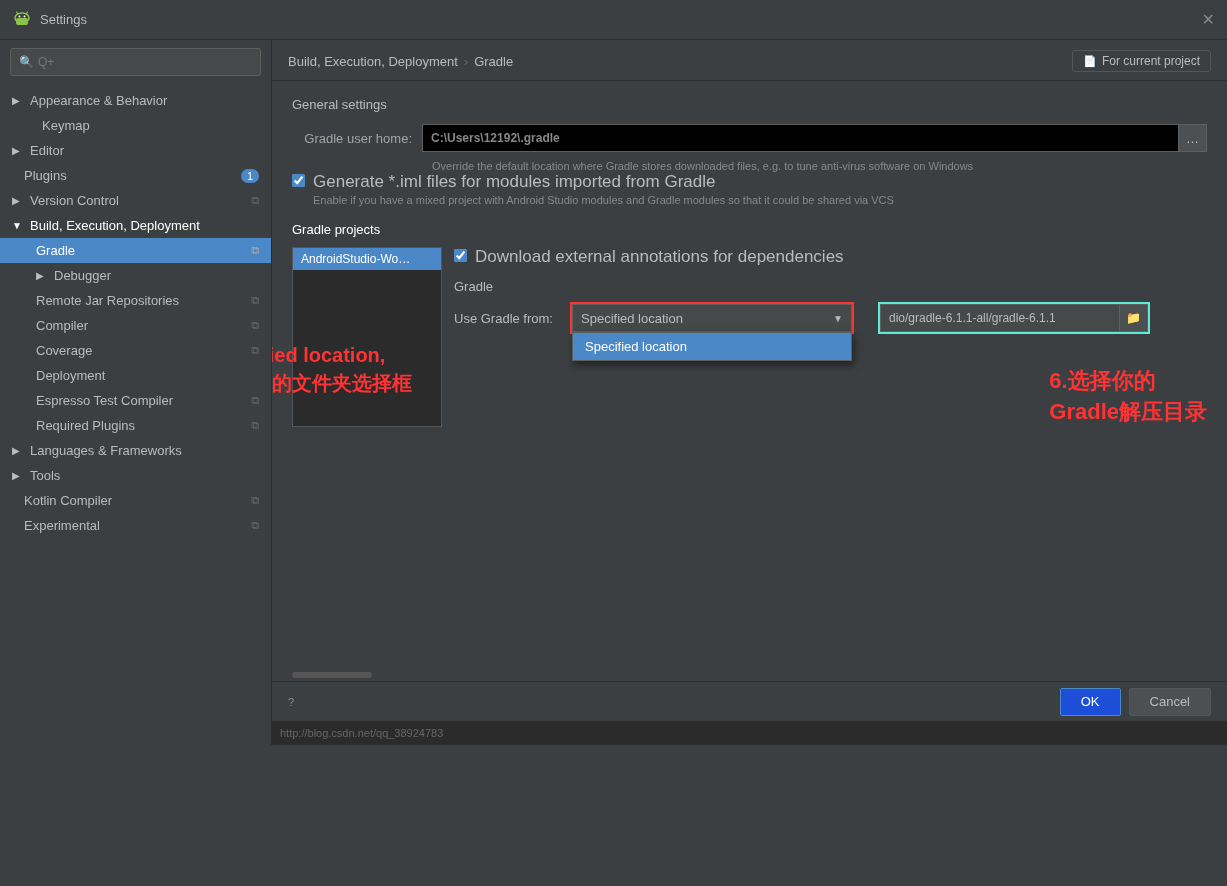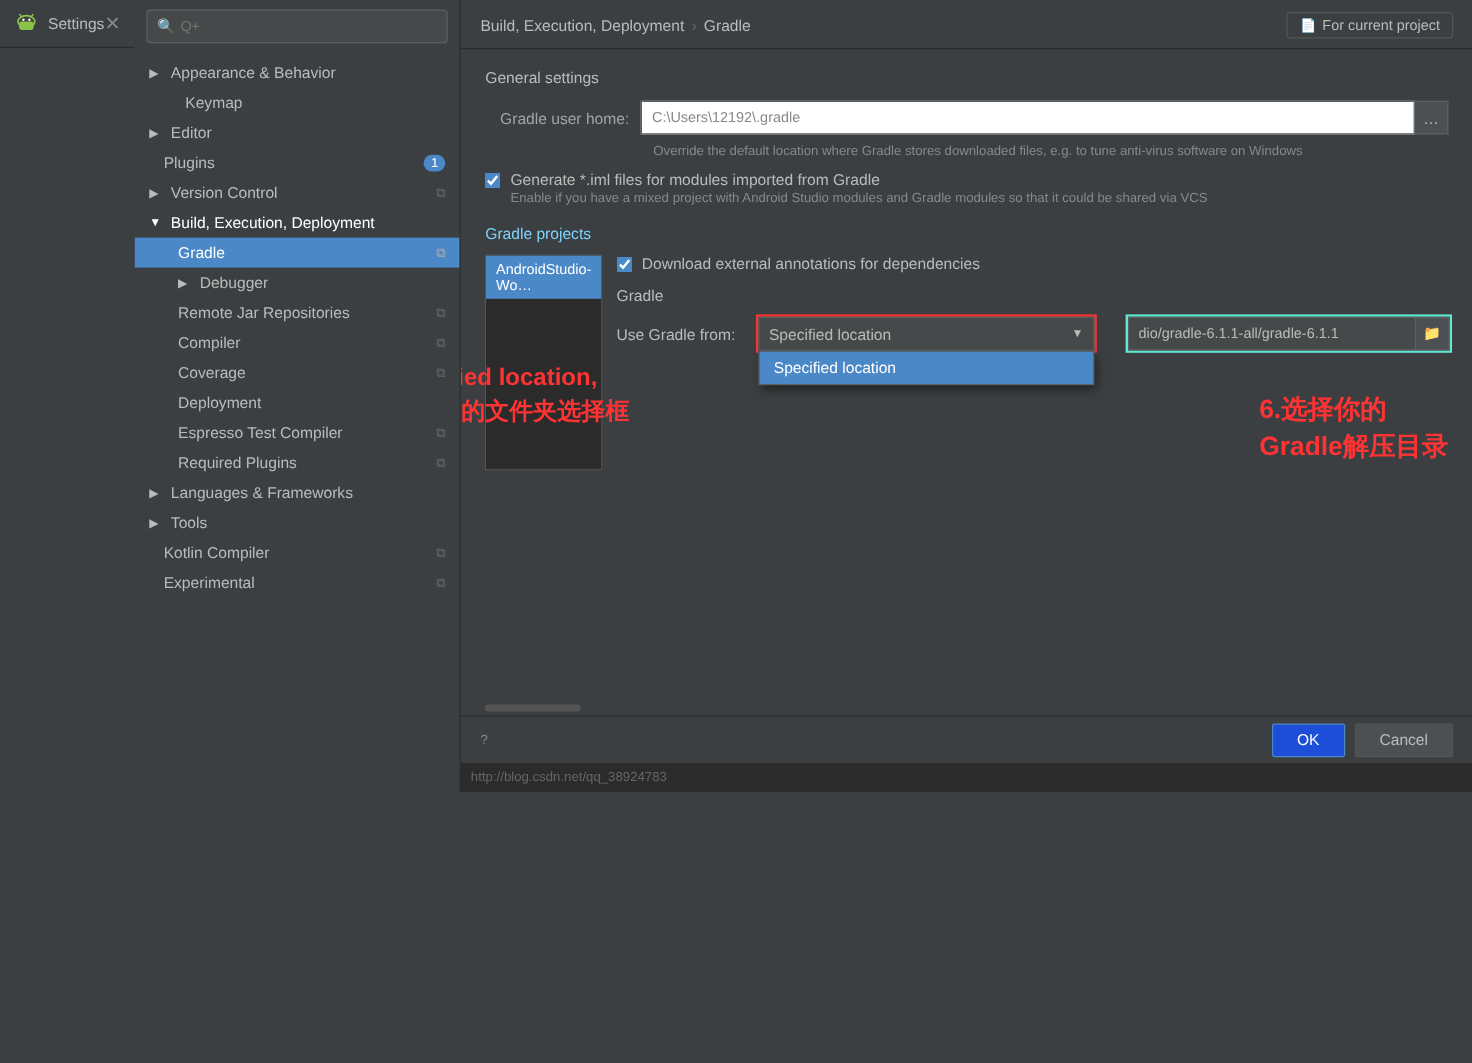--- a/index.html
+++ b/index.html
@@ -7,22 +7,23 @@
       font-family: 'Segoe UI', Arial, sans-serif;
       font-size: 13px;
       background: #3c3f41;
       color: #bbbbbb;
       width: 1227px;
       height: 886px;
       overflow: hidden;
     }
     .window {
       width: 1227px;
-      height: 660px;
-      display: flex;
+      height: 745px;
+      display: flex;
+      flex-direction: column;
       background: #3c3f41;
     }
     .title-bar {
       background: #3c3f41;
       height: 40px;
       display: flex;
       align-items: center;
       padding: 0 12px;
       border-bottom: 1px solid #2b2b2b;
       flex-shrink: 0;
@@ -184,69 +185,70 @@
     }
     .form-label {
       min-width: 130px;
       color: #a3a3a3;
       font-size: 13px;
       text-align: right;
       padding-right: 10px;
     }
     .form-input {
       flex: 1;
-      background: #ffffff;
+      background: #000000;
       border: 1px solid #5e6060;
       color: #bbbbbb;
       font-size: 12px;
       height: 28px;
       padding: 0 8px;
       outline: none;
+      font-weight: bold;
     }
     .browse-btn {
       background: #4c5052;
       border: 1px solid #5e6060;
       border-left: none;
       height: 28px;
       width: 28px;
       display: flex;
       align-items: center;
       justify-content: center;
       cursor: pointer;
       color: #bbbbbb;
     }
     .hint-text {
       color: #888;
       font-size: 11px;
-      margin: 4px 0 10px 140px;
+      margin: 4px 0 0 140px;
     }
     .checkbox-row {
       display: flex;
       align-items: flex-start;
       margin-bottom: 6px;
     }
     .checkbox-row input[type=checkbox] {
       margin-right: 8px;
       margin-top: 2px;
       accent-color: #4a88c7;
     }
     .checkbox-label {
-      font-size: 13px;
+      font-size: 17px;
       color: #bbbbbb;
     }
     .checkbox-sub {
       font-size: 11px;
       color: #888;
       margin-top: 2px;
     }
     .gradle-projects-section {
       margin-top: 16px;
     }
     .gradle-projects-title {
-      color: #7dd3fc;
+      color: #ffffff;
       font-size: 13px;
       margin-bottom: 10px;
     }
     .projects-area {
       display: flex;
       gap: 12px;
       align-items: flex-start;
     }
     .project-list {
       width: 150px;

